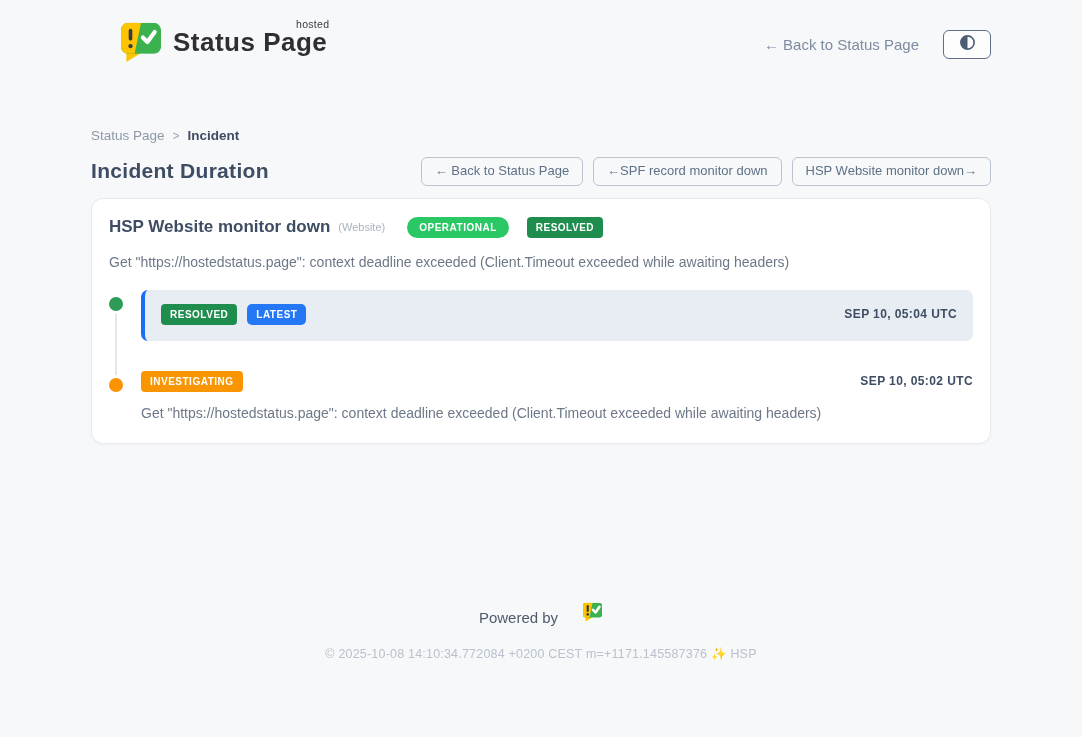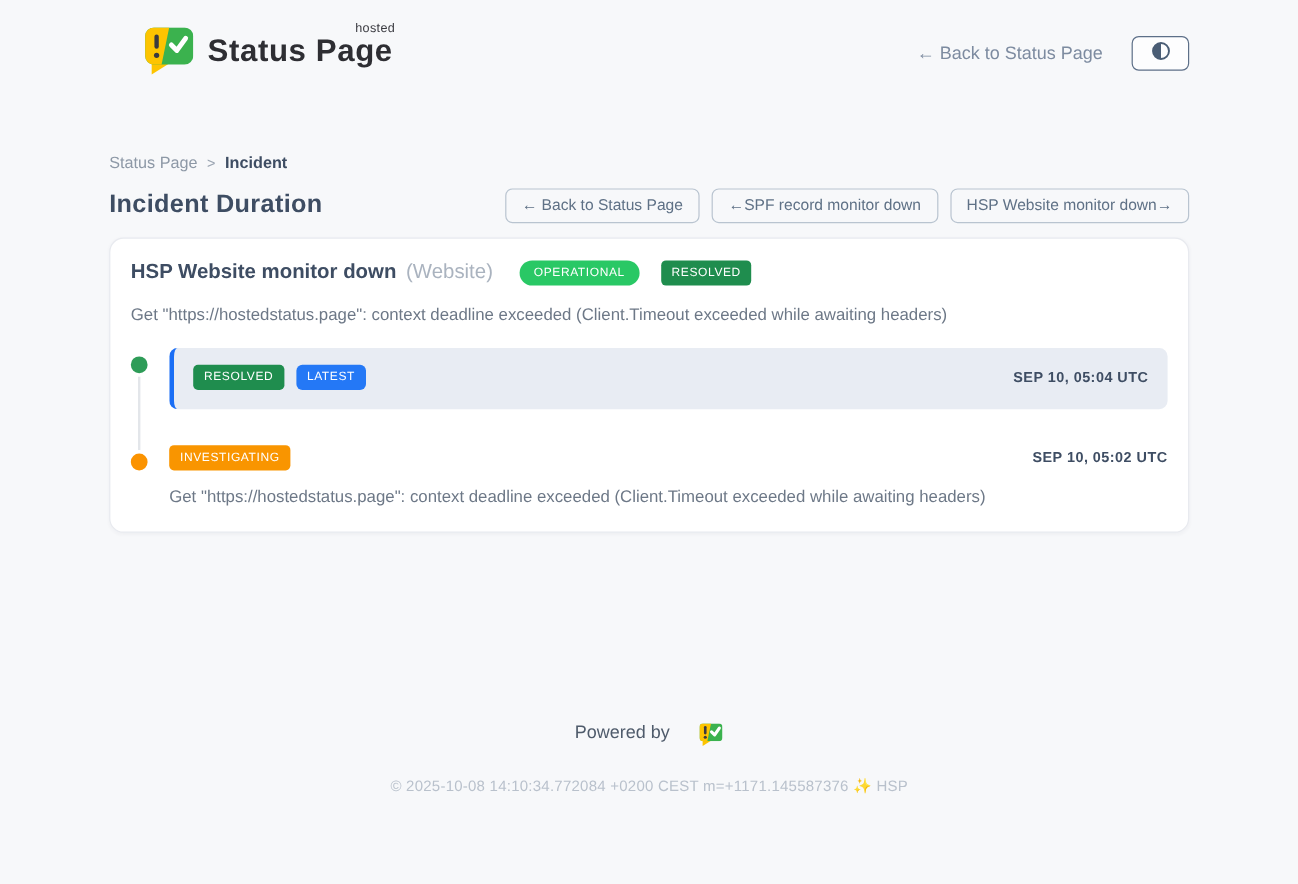--- a/index.html
+++ b/index.html
@@ -50,23 +50,23 @@
     padding: 5px 13px 6px; cursor: pointer; line-height: 1.2;
   }
   
   .card {
     margin-top: 12px; background: #ffffff; border: 1px solid #e8eaef;
     border-radius: 12px; box-shadow: 0 1px 3px rgba(40,50,70,0.04);
     padding: 18px 17px 22px;
   }
   .card-title-row { display: flex; align-items: center; gap: 8px; }
   .incident-title { font-size: 17px; font-weight: 700; color: #3e4d63; }
-  .incident-scope { font-size: 17px; font-weight: 400; color: #aab3bf; }
+  .incident-scope { font-size: 11px; font-weight: 400; color: #aab3bf; }
   .badge {
-    display: inline-block; color: #fff; font-weight: 400; font-size: 10px;
+    display: inline-block; color: #fff; font-weight: 700; font-size: 10px;
     letter-spacing: 0.5px; line-height: 1;
   }
   .badge-operational { background: #29c865; border-radius: 999px; padding: 6px 12px 5px; margin-left: 14px; }
   .badge-resolved { background: #1f8d4e; border-radius: 4px; padding: 6px 9px 5px; margin-left: 10px; }
   .badge-latest { background: #2478f6; border-radius: 5px; padding: 6px 9px 5px; }
   .badge-investigating { background: #f99500; border-radius: 4px; padding: 6px 9px 5px; }
   .meta-line { margin-top: 8px; font-size: 13px; color: #6d7887; }
   .meta-monitor { font-weight: 700; color: #4a5568; }
   .incident-desc { margin-top: 16px; font-size: 14px; color: #6d7887; }
   
@@ -89,21 +89,21 @@
   }
   .tl-head { display: flex; align-items: center; justify-content: space-between; }
   .tl-badges { display: flex; gap: 10px; }
   .tl-time { font-size: 12px; font-weight: 700; color: #3e4d63; letter-spacing: 0.4px; }
   .tl-msg { margin-top: 14px; font-size: 14px; color: #6d7887; }
   .tl-gap { height: 30px; }
   .tl-entry-plain .tl-msg { margin-top: 13px; }
   
   .footer { margin-top: 158px; text-align: center; }
   .powered-row {
-    display: flex; align-items: flex-start; justify-content: center; gap: 24px;
+    display: flex; align-items: flex-end; justify-content: center; gap: 24px;
     cursor: pointer;
   }
   .powered-text { font-size: 15px; color: #4f5b6b; }
   .copyright { margin-top: 20px; font-size: 12.5px; color: #b9c1cc; letter-spacing: 0.2px; }
   .sparkle { color: #f5c84c; }
 </style>
 </head>
 <body>
 
 <div class="header">

